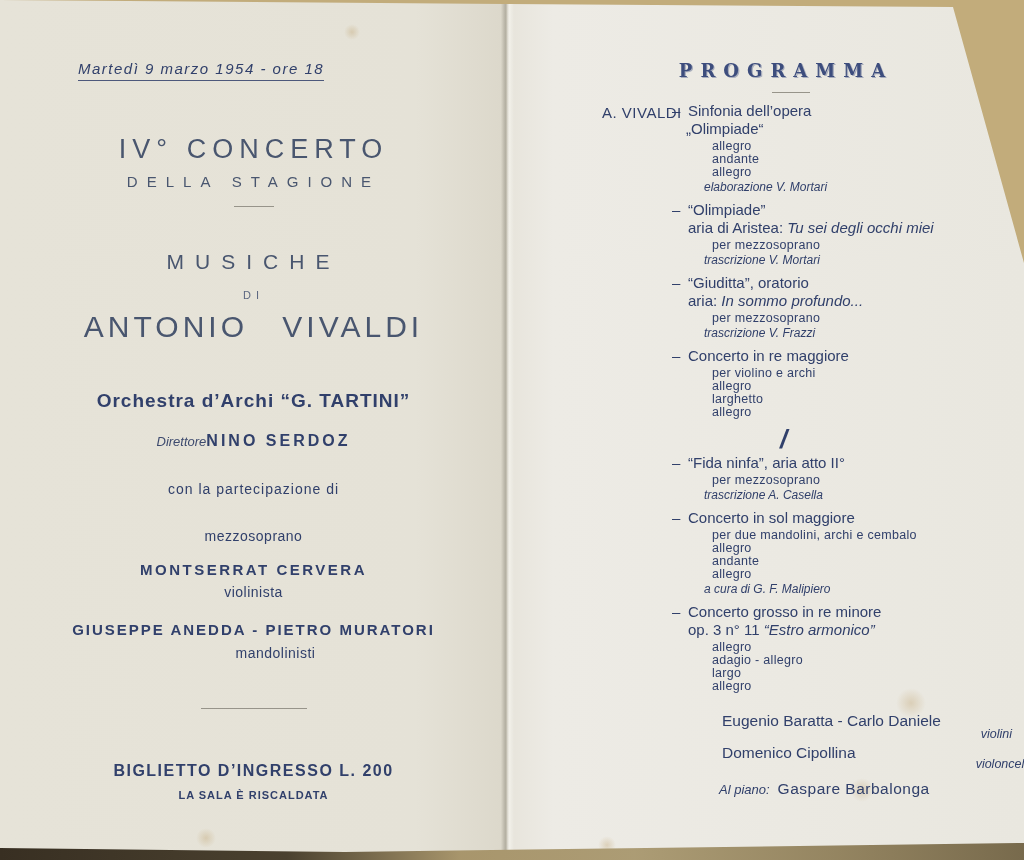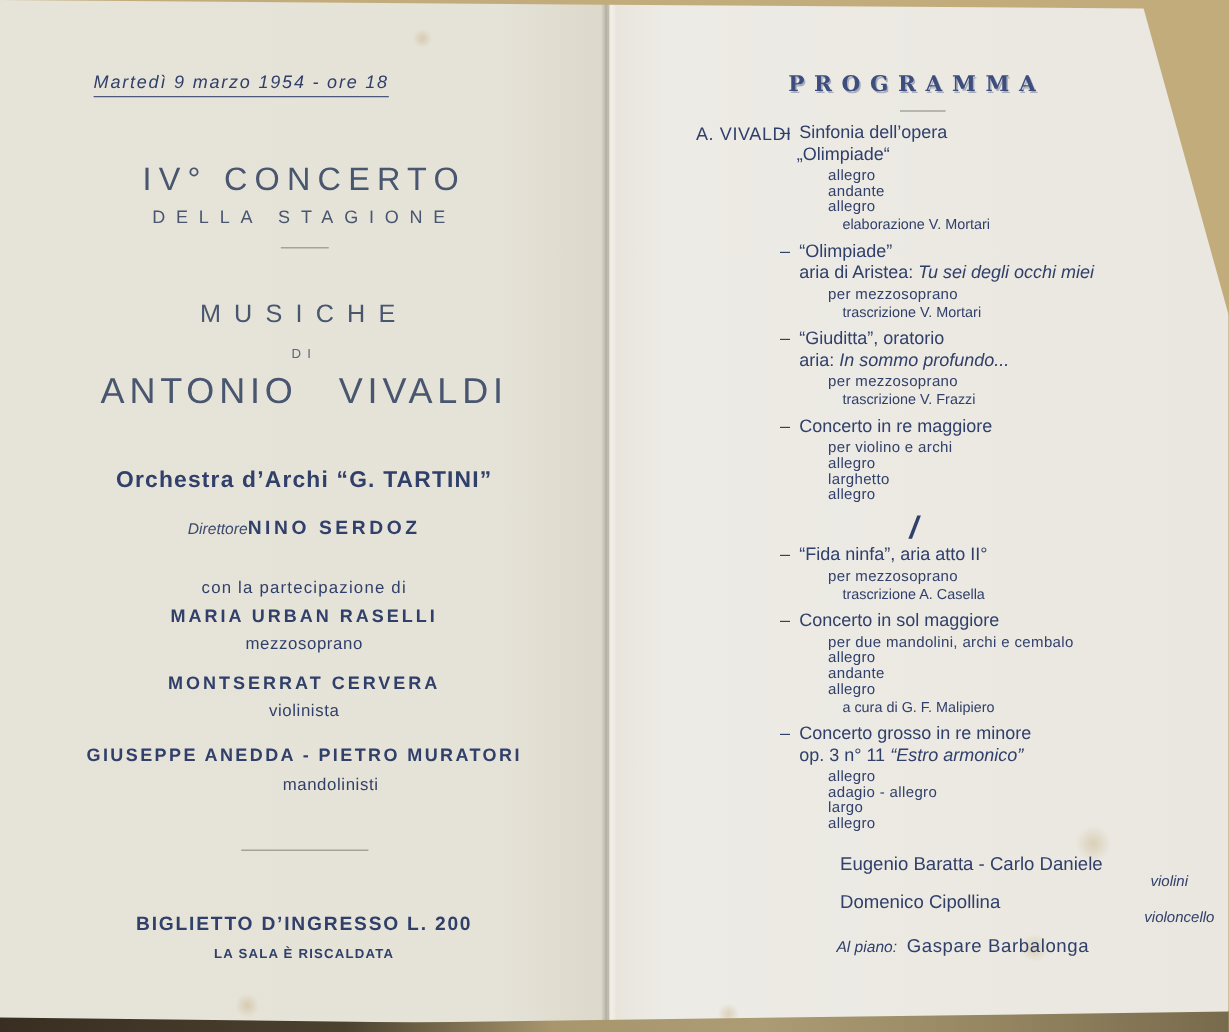--- a/index.html
+++ b/index.html
@@ -61,38 +61,38 @@
   .participation{position:absolute;left:0;width:100%;top:481px;font-size:14px;letter-spacing:1px;}
   .perf-name{position:absolute;left:0;width:100%;font-weight:bold;font-size:15px;letter-spacing:2.5px;}
   .perf-role{position:absolute;left:0;width:100%;font-size:14px;letter-spacing:.5px;}
   .pn0{top:505px;} .pr0{top:528px;}
   .pn1{top:561px;} .pr1{top:584px;}
   .pn2{top:621px;letter-spacing:2px;} .pr2{top:645px;padding-left:22px;}
   .rule-2{left:201px;top:708px;width:106px;}
   .ticket{position:absolute;left:0;width:100%;top:762px;font-weight:bold;font-size:16px;letter-spacing:1.5px;}
   .hall-note{position:absolute;left:0;width:100%;top:789px;font-weight:bold;font-size:11px;letter-spacing:1px;}
   
-  .program{position:absolute;left:512px;top:0;width:460px;height:712px;}
+  .program{position:absolute;left:534px;top:0;width:460px;height:712px;}
   .prog-title{
     position:absolute;left:0;top:60px;width:100%;text-align:center;padding-left:44px;
     box-sizing:border-box;font-family:"DejaVu Serif",serif;font-weight:bold;font-size:18px;
     letter-spacing:8px;color:var(--deco-title,#3d4d7d);
     text-shadow:1.2px 1.2px 0 rgba(61,77,125,.38);white-space:nowrap;
   }
   .prog-underline{position:absolute;left:238px;top:92px;width:38px;height:1px;background:#97948a;}
   .prog-list{position:absolute;left:68px;top:103px;width:380px;font-size:15px;}
   .composer-label{position:absolute;left:0;top:1px;font-size:15px;letter-spacing:.5px;white-space:nowrap;}
   .pitem{padding-left:70px;margin-bottom:8px;}
   .line1{display:flex;line-height:16px;white-space:nowrap;}
   .dash{width:16px;flex:0 0 16px;}
   .line2{margin-left:16px;margin-top:2px;line-height:16px;white-space:nowrap;}
   .line2 .it{font-style:italic;}
   .subs{margin-left:40px;margin-top:3px;}
   .sub{font-size:12.5px;line-height:13px;letter-spacing:.3px;}
-  .pnote{margin-left:52px;margin-top:2px;font-size:12px;line-height:13px;}
+  .pnote{margin-left:32px;margin-top:2px;font-size:12px;font-style:italic;line-height:13px;}
   .intermission{margin:2px 0 4px 178px;font-size:26px;font-weight:bold;font-style:italic;line-height:24px;}
   .credits{position:absolute;left:188px;top:712px;width:312px;font-size:15.5px;}
   .credit-row{position:relative;height:32px;white-space:nowrap;}
   .credit-role{position:absolute;font-size:12.5px;font-style:italic;}
   .cr0 .credit-role{right:22px;top:15px;}
   .cr1 .credit-role{right:0px;top:13px;}
   .piano-line{position:absolute;left:185px;top:780px;white-space:nowrap;}
   .piano-line .lbl{font-style:italic;font-size:13px;margin-right:8px;}
   .piano-line .nm{font-size:15.5px;letter-spacing:.5px;}
 </style>
@@ -119,21 +119,20 @@
     <div class="rule rule-1"></div>
     <div class="musiche">MUSICHE</div>
     <div class="di">DI</div>
     <div class="composer-big">ANTONIO VIVALDI</div>
     <div class="orchestra">Orchestra d’Archi “G. TARTINI”</div>
     <div class="director">
       <span class="lbl">Direttore</span><span class="nm">NINO SERDOZ</span>
     </div>
     <div class="participation">con la partecipazione di</div>
 
-    <div class="perf-name pn0">MARIA URBAN RASELLI</div>
     <div class="perf-role pr0">mezzosoprano</div>
     <div class="perf-name pn1">MONTSERRAT CERVERA</div>
     <div class="perf-role pr1">violinista</div>
     <div class="perf-name pn2">GIUSEPPE ANEDDA - PIETRO MURATORI</div>
     <div class="perf-role pr2">mandolinisti</div>
 
     <div class="rule rule-2"></div>
     <div class="ticket">BIGLIETTO D’INGRESSO L. 200</div>
     <div class="hall-note">LA SALA È RISCALDATA</div>
   </div>

